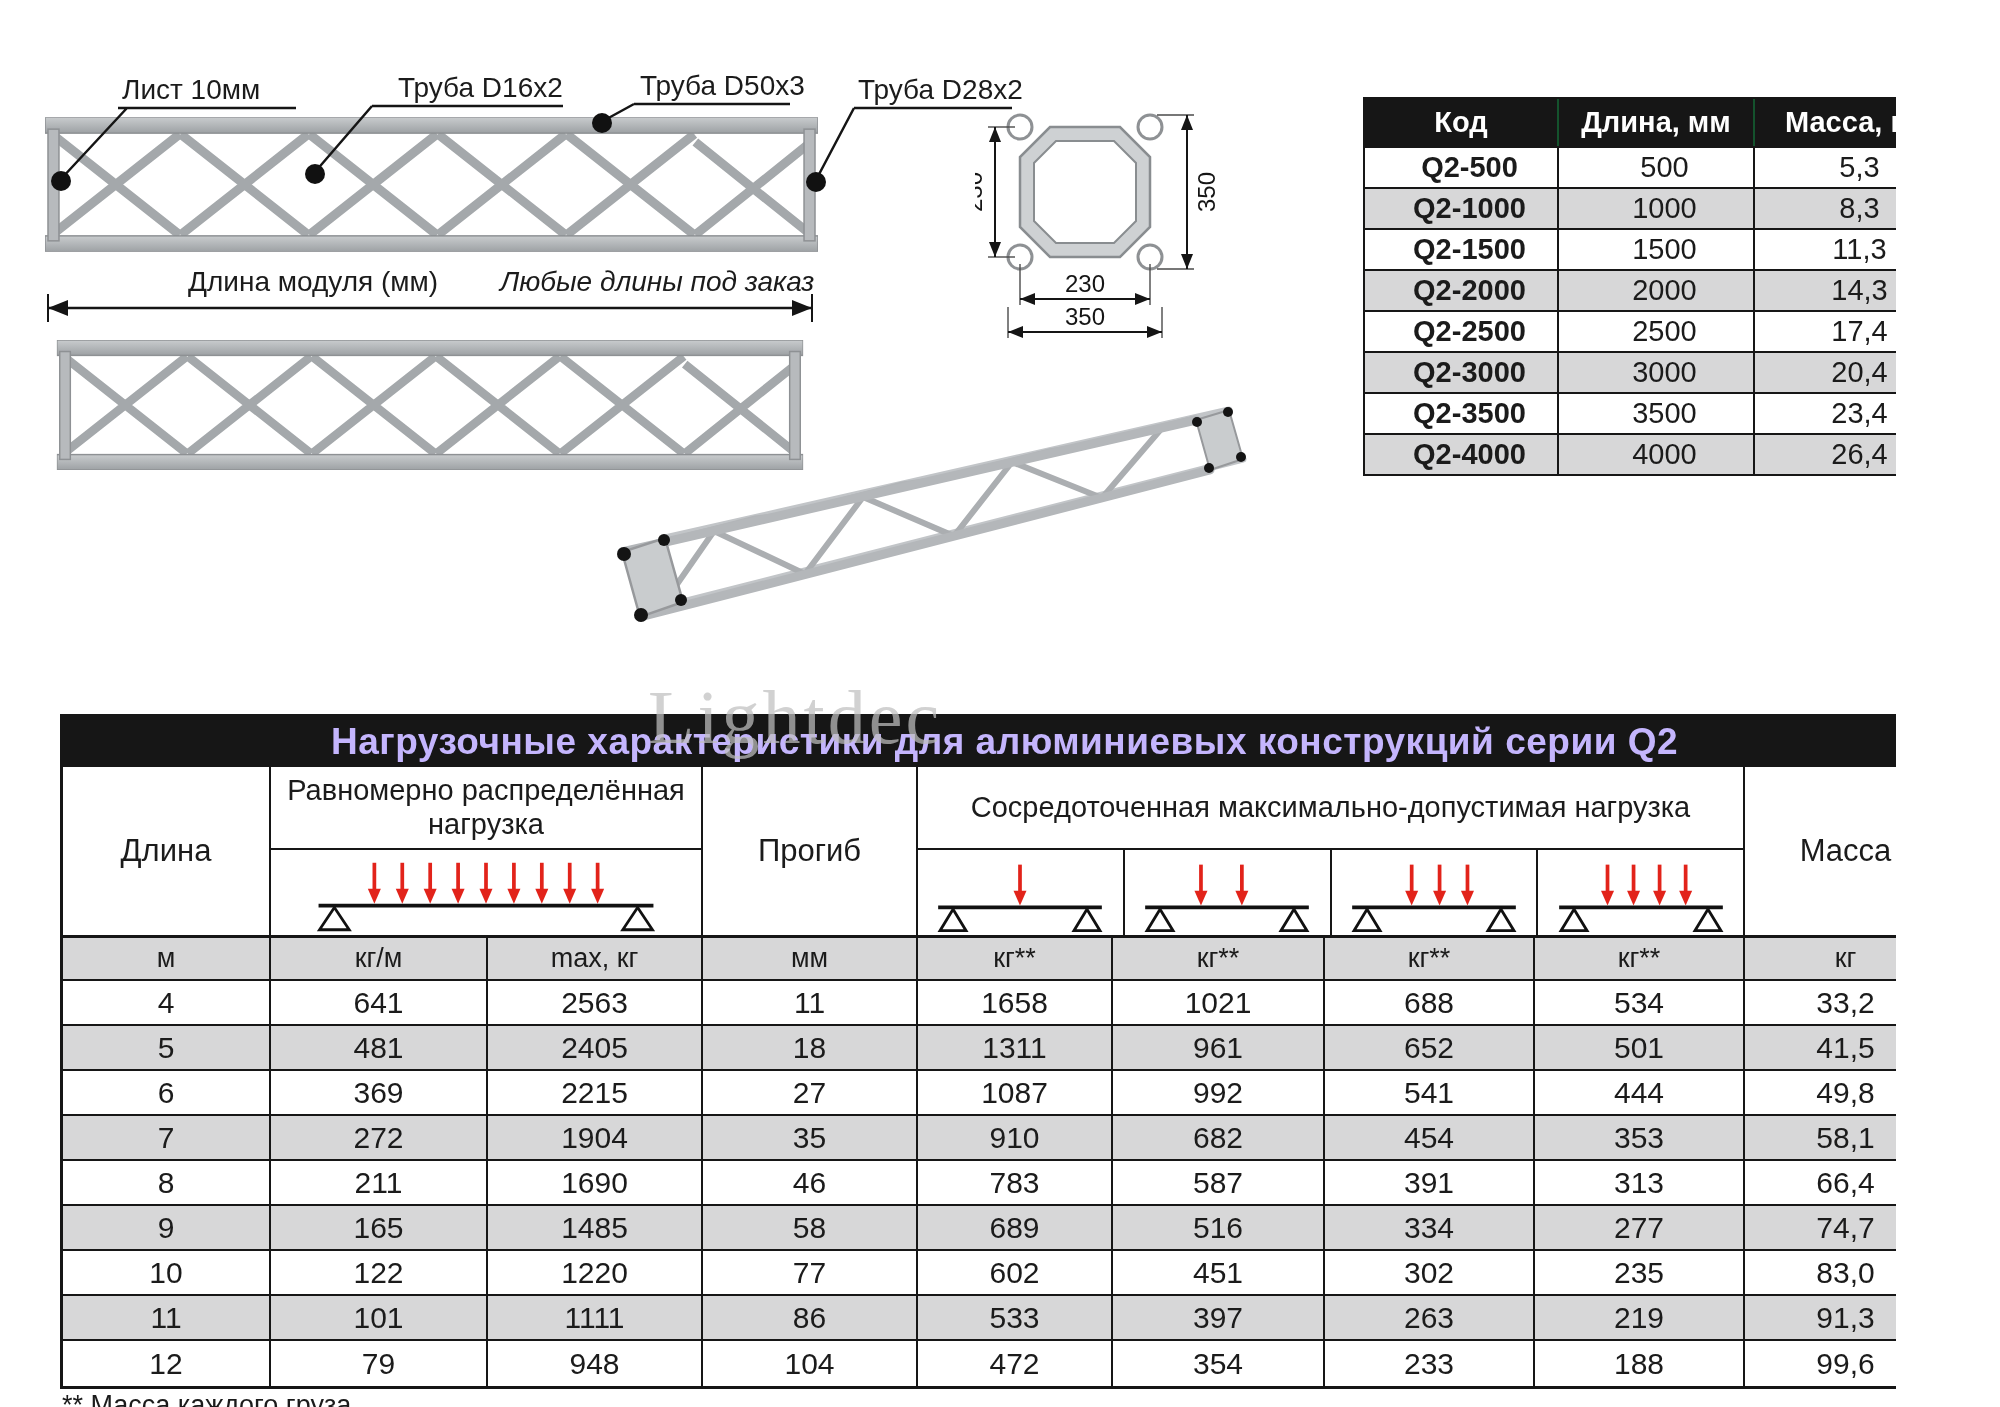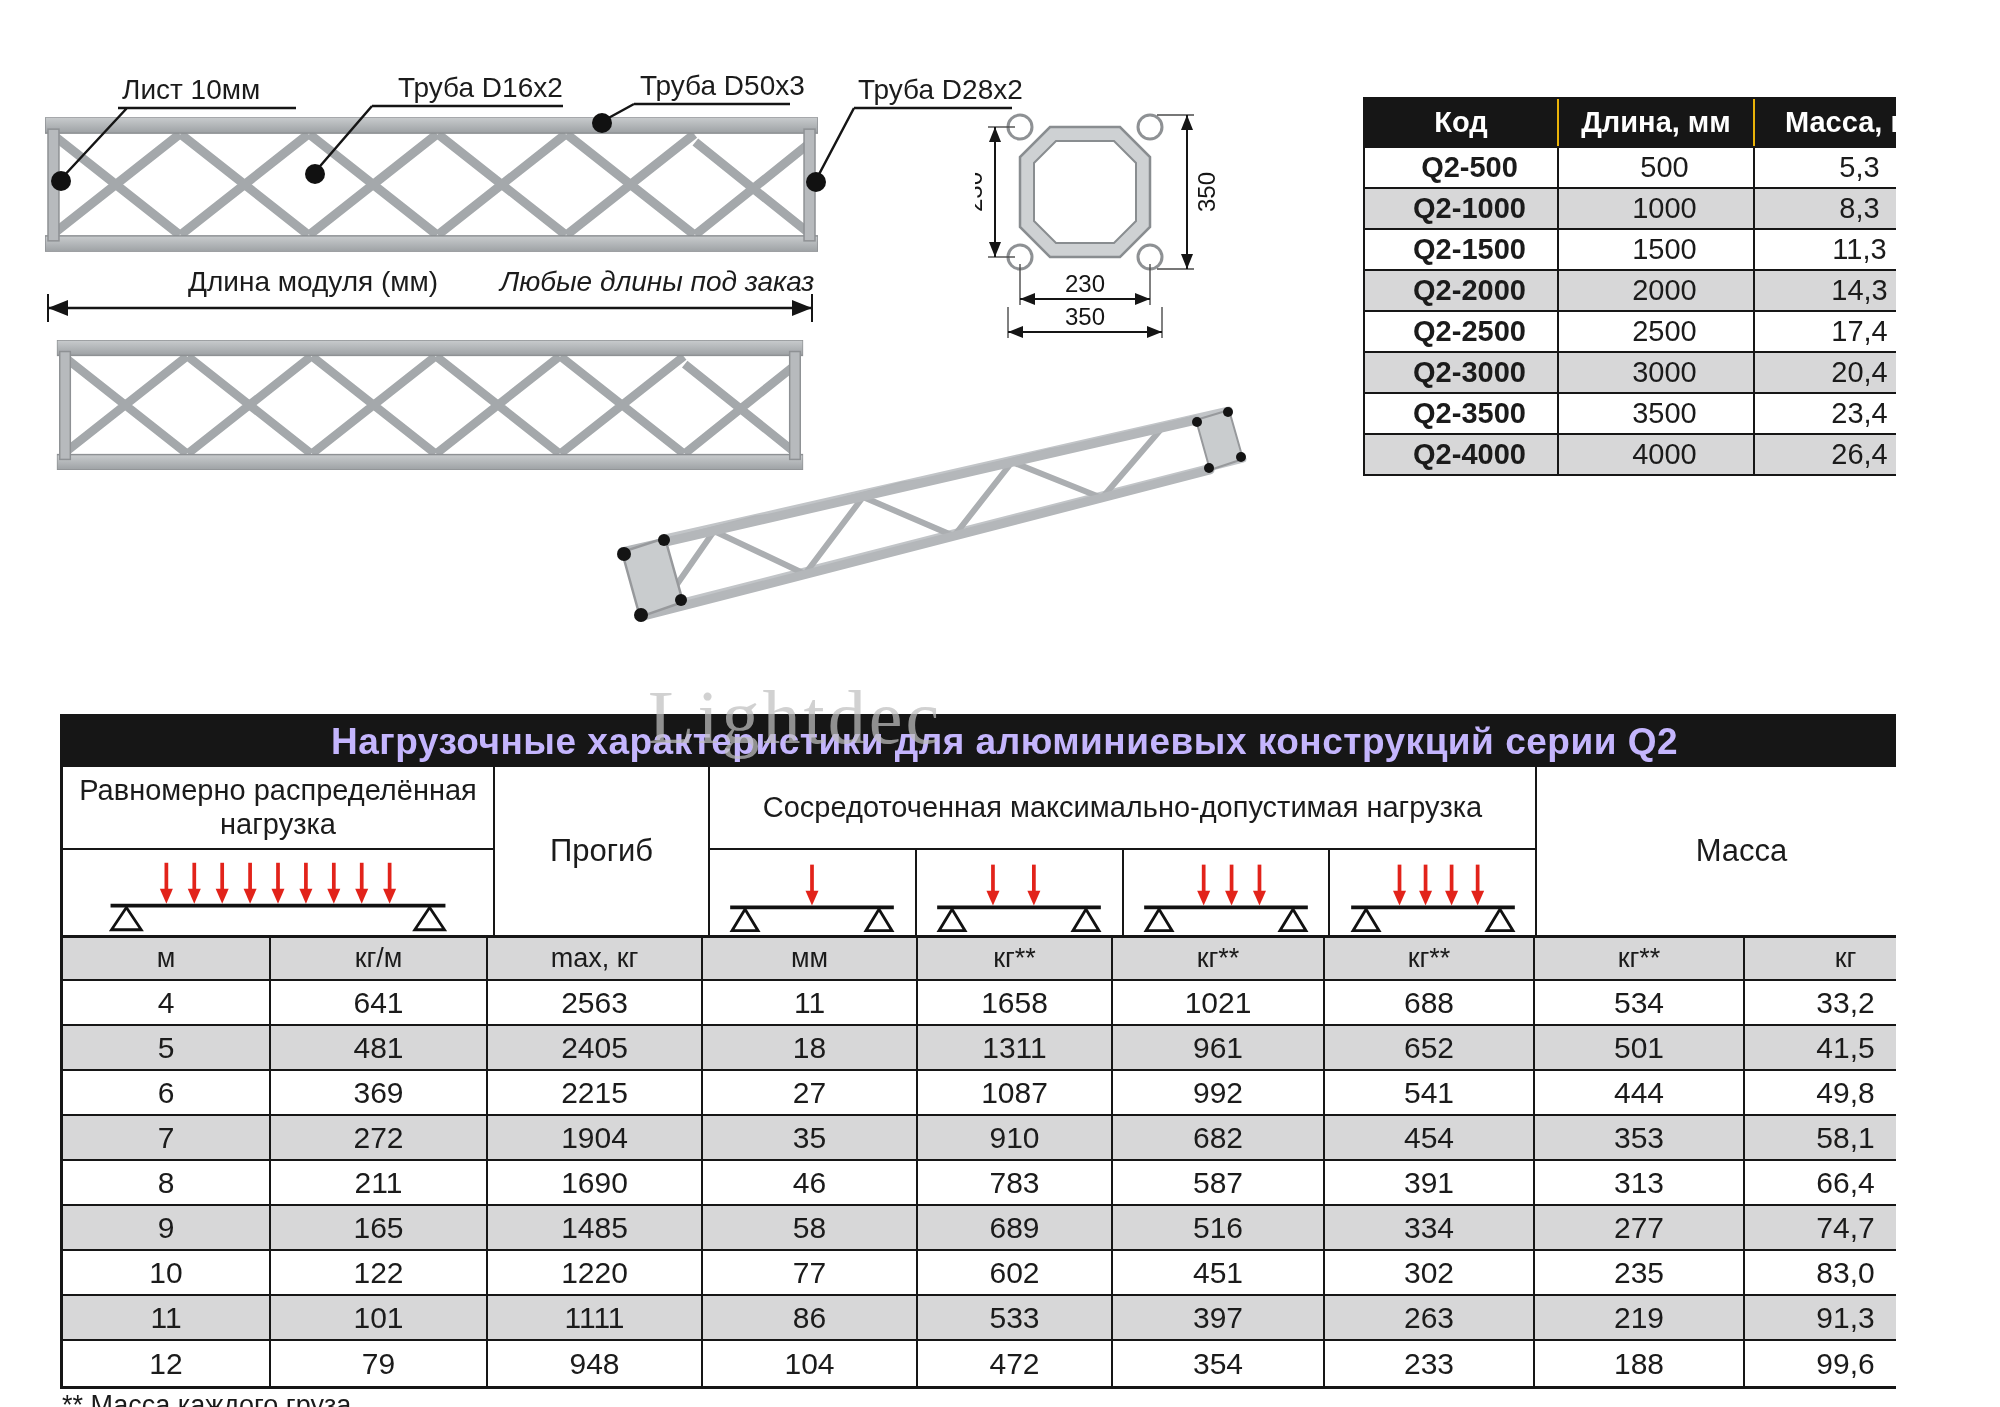--- a/index.html
+++ b/index.html
@@ -7,21 +7,21 @@
         font-family:"Liberation Sans",sans-serif;color:#1b1b1b;margin-top:32px;}
 
   
   .ann{position:absolute;font-size:28px;white-space:nowrap;}
   .ann.italic{font-style:italic;}
   .overlay{position:absolute;left:0;top:0;pointer-events:none;}
 
   
   .st{position:absolute;left:1363px;top:65px;width:586px;border:2px solid #161616;box-sizing:border-box;background:#fff;}
   .st-head{display:flex;height:47px;background:#161616;color:#fff;font-weight:bold;font-size:29px;}
-  .st-head .cell{display:flex;align-items:center;justify-content:center;border-right:2px solid #eab308;box-sizing:border-box;}
+  .st-head .cell{display:flex;align-items:center;justify-content:center;border-right:2px solid #14532d;box-sizing:border-box;}
   .st-head .cell:last-child{border-right:none;}
   .st-row{display:flex;height:41px;font-size:29px;border-top:2px solid #161616;box-sizing:border-box;background:#fff;}
   .st-row.alt{background:#d7d7d8;}
   .st-cell{display:flex;align-items:center;justify-content:center;border-right:2px solid #161616;box-sizing:border-box;padding-left:17px;}
   .st-cell:last-child{border-right:none;}
   .st .c0{width:194px;font-weight:bold;}
   .st .c1{width:196px;}
   .st .c2{flex:1;}
 
   
@@ -238,20 +238,21 @@
       </div>
   </div>
 
 
   <div class="watermark">Lightdec</div>
 
   <div class="lt">
     <div class="lt-title">Нагрузочные характеристики для алюминиевых конструкций серии Q2</div>
 
     <div class="lt-head">
+      <div class="hc cw0">Длина</div>
 
       <div class="hgroup" style="width:432px">
         <div class="hlabel">Равномерно распределённая нагрузка</div>
         <div class="hdiag">
           <svg width="400" height="80" viewBox="0 0 430 85">
             <g stroke="#e2231a" stroke-width="4">
               <line x1="95" y1="10" x2="95" y2="40"></line>
                 <line x1="125" y1="10" x2="125" y2="40"></line>
               <line x1="155" y1="10" x2="155" y2="40"></line>
                 <line x1="185" y1="10" x2="185" y2="40"></line>

